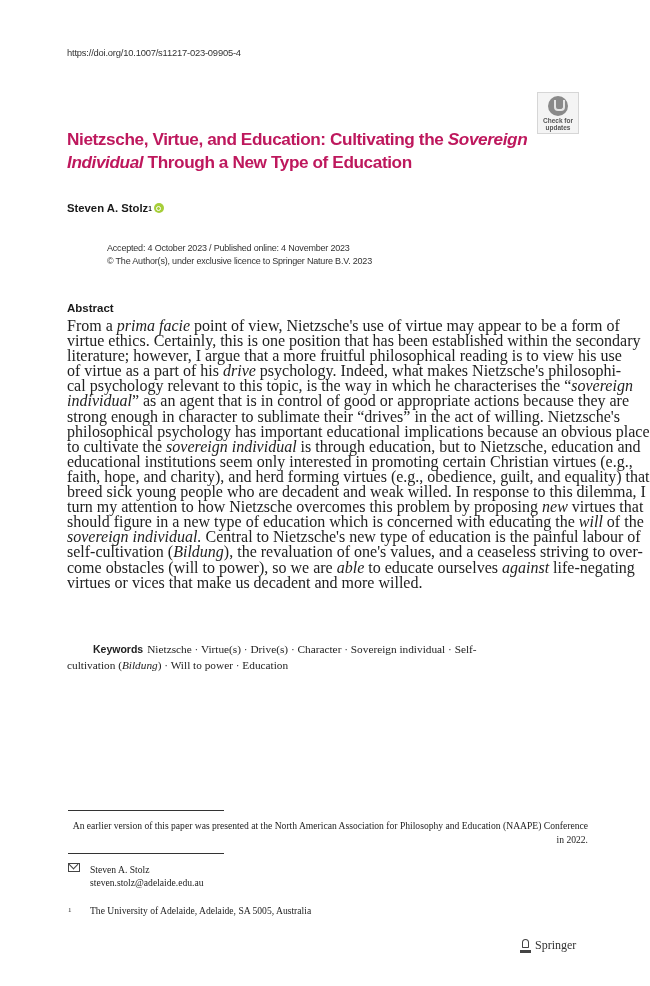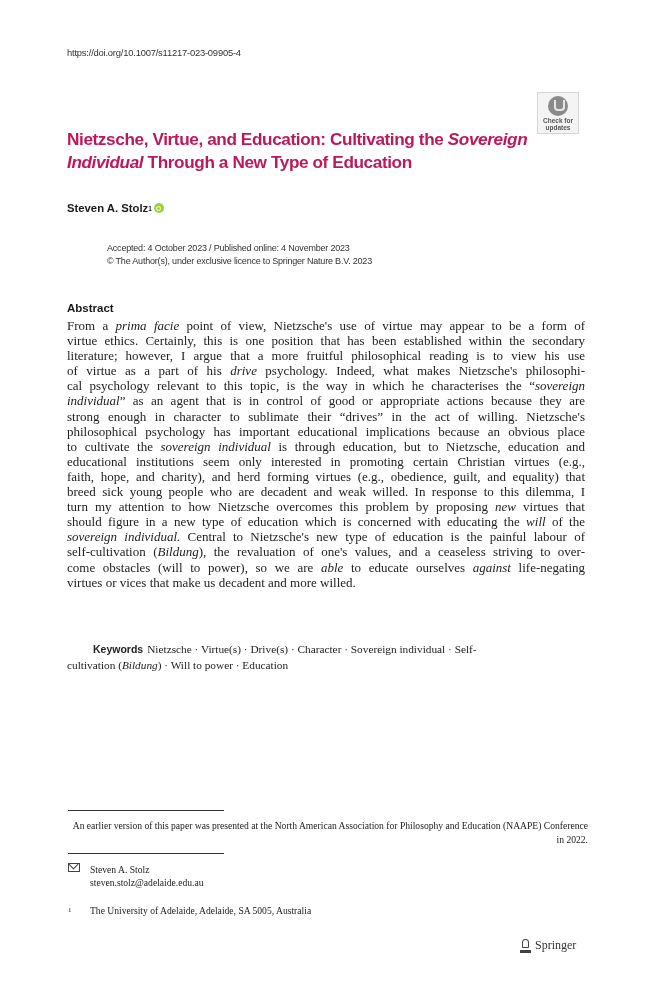--- a/index.html
+++ b/index.html
@@ -59,21 +59,21 @@
       position: absolute; left: 67px; top: 242px;
       font-size: 9px; line-height: 13px; color: #333; letter-spacing: -0.2px; margin-left: 40px;
     }
 
     .abstract-heading {
       position: absolute; left: 67px; top: 302px;
       font-size: 11.5px; font-weight: bold; color: #1a1a1a;
     }
     .abstract-body {
       position: absolute; left: 67px; top: 318px; width: 518px;
-      font-size: 13px; line-height: 15.1px; color: #222; text-align: justify;
+      font-size: 16px; line-height: 15.1px; color: #222; text-align: justify;
     }
     .abstract-body .ln { display: block; text-align-last: justify; white-space: nowrap; }
     .abstract-body .ln.last { text-align-last: left; }
     .abstract-body i { font-style: italic; }
 
     .keywords {
       position: absolute; left: 67px; top: 642px; width: 500px;
       font-size: 11.3px; line-height: 15.5px; color: #222;
     }
     .keywords .kw-label {

